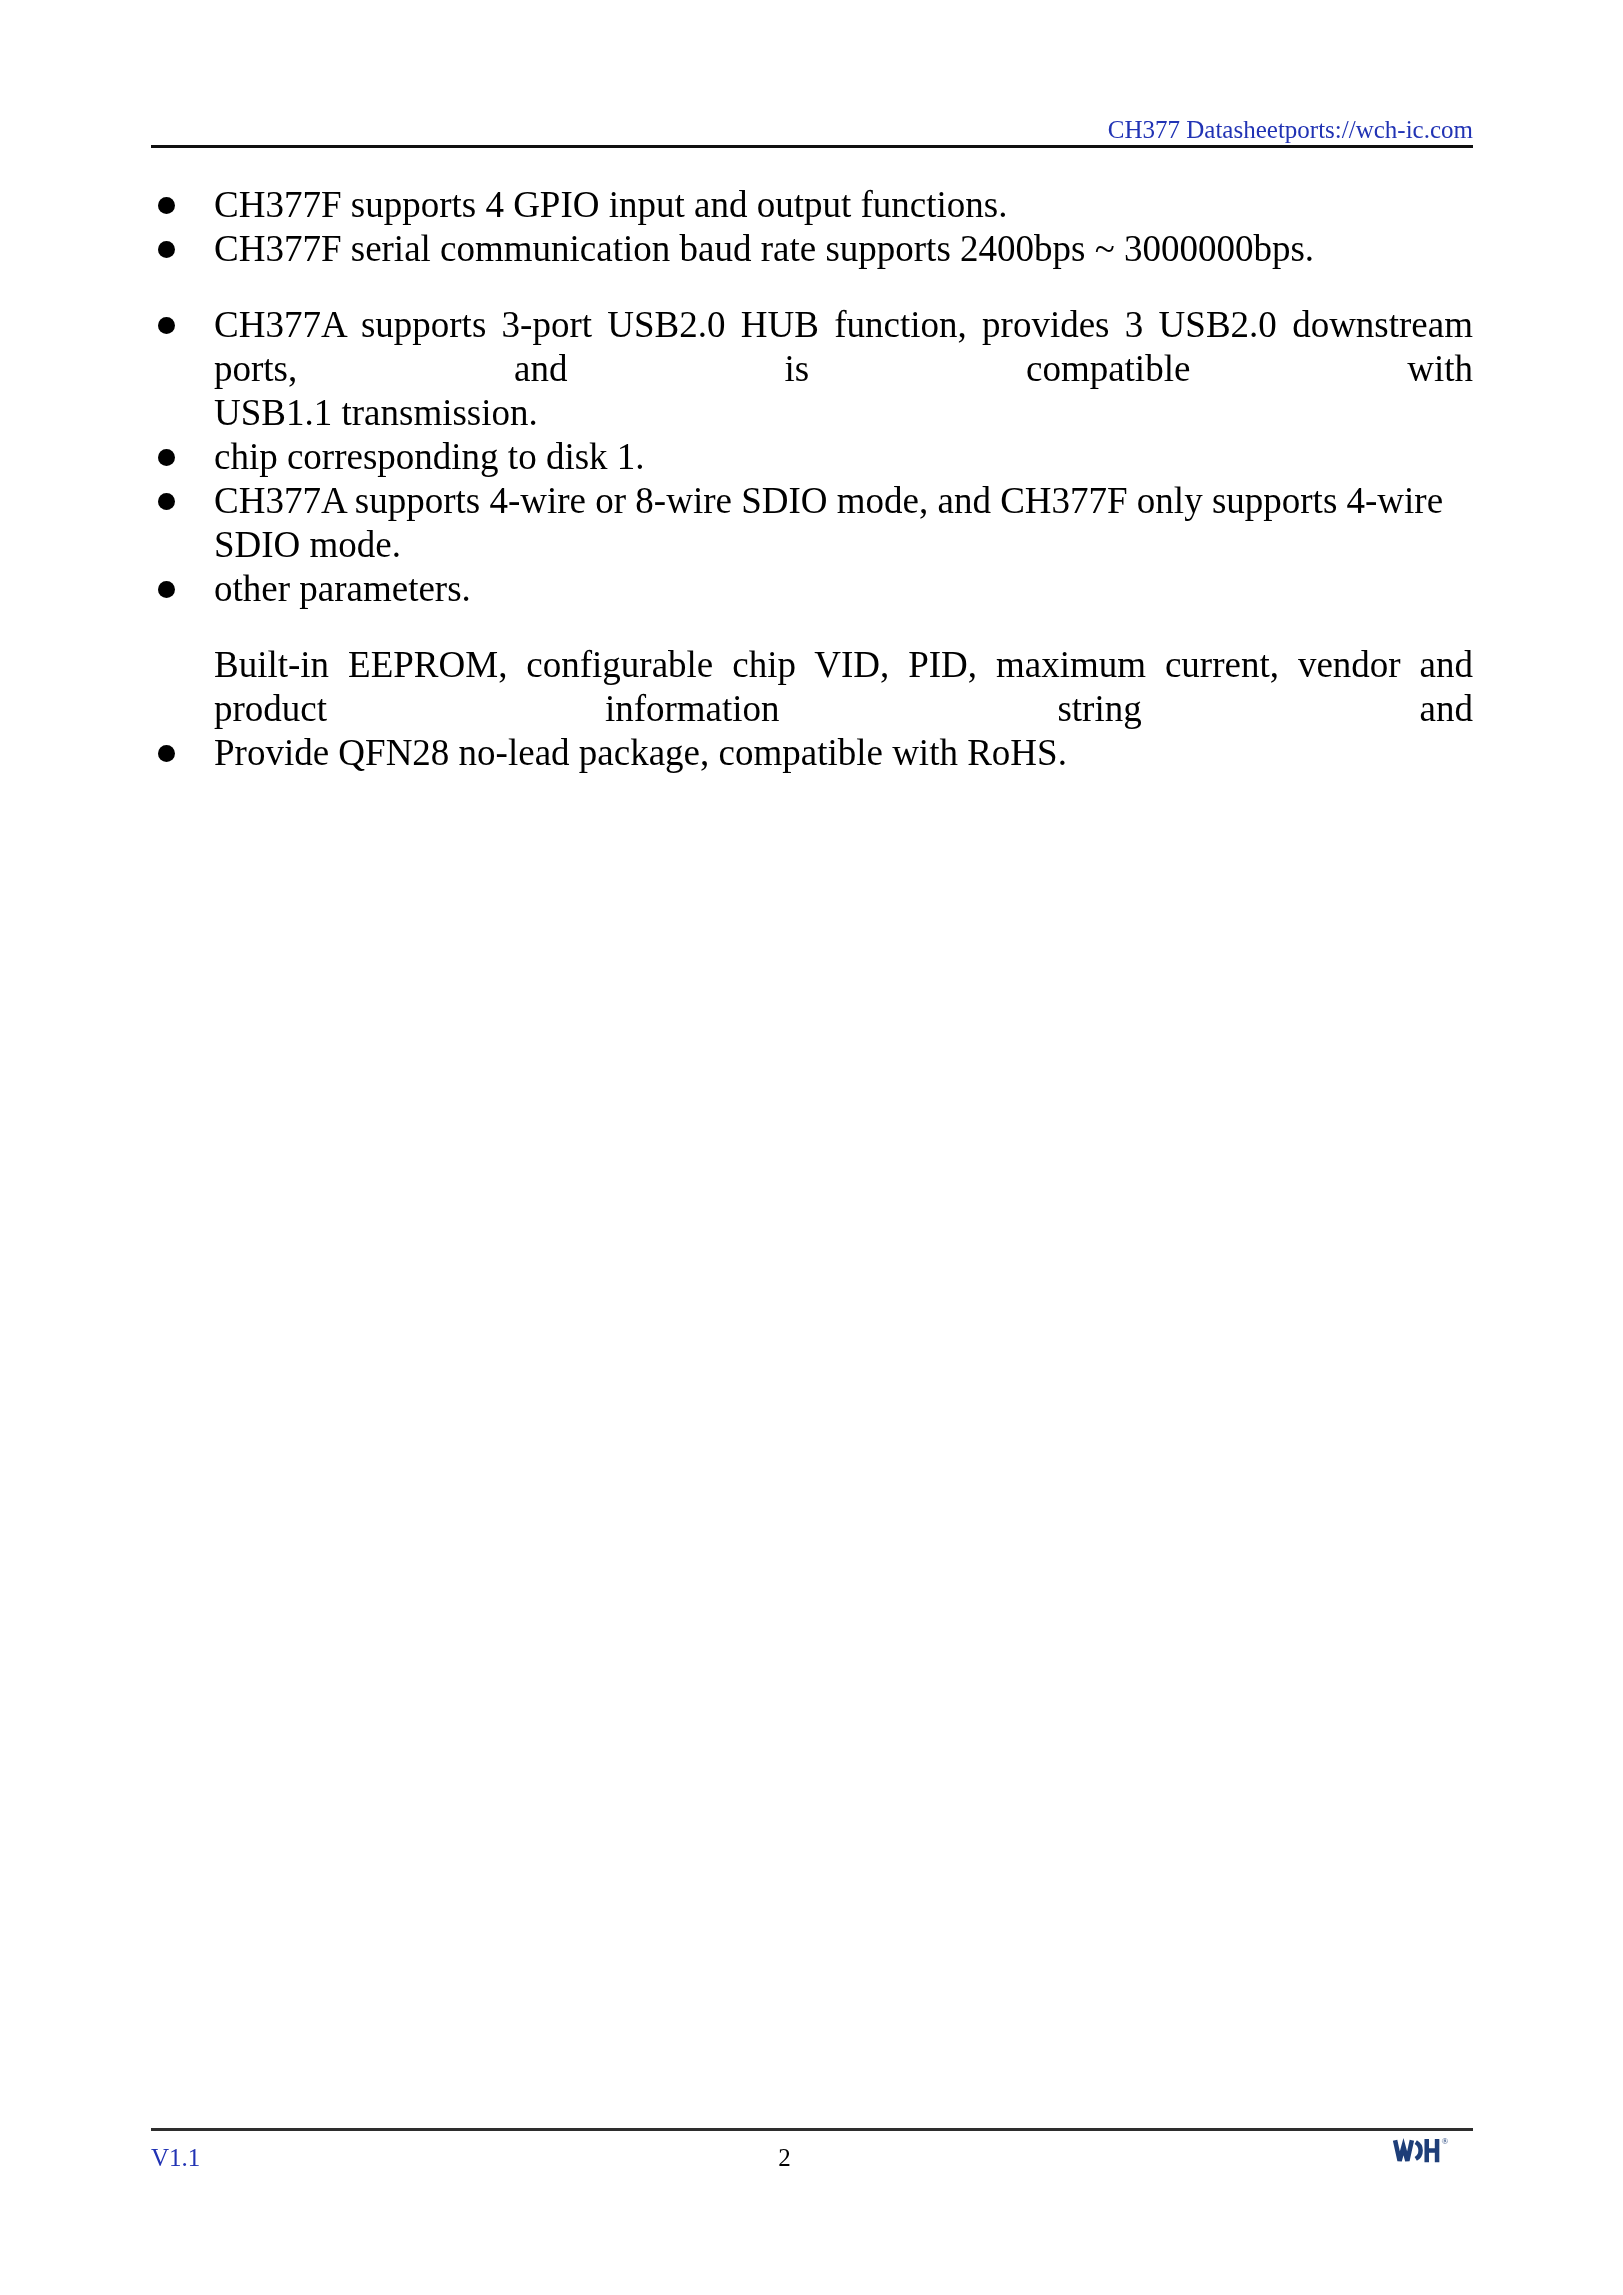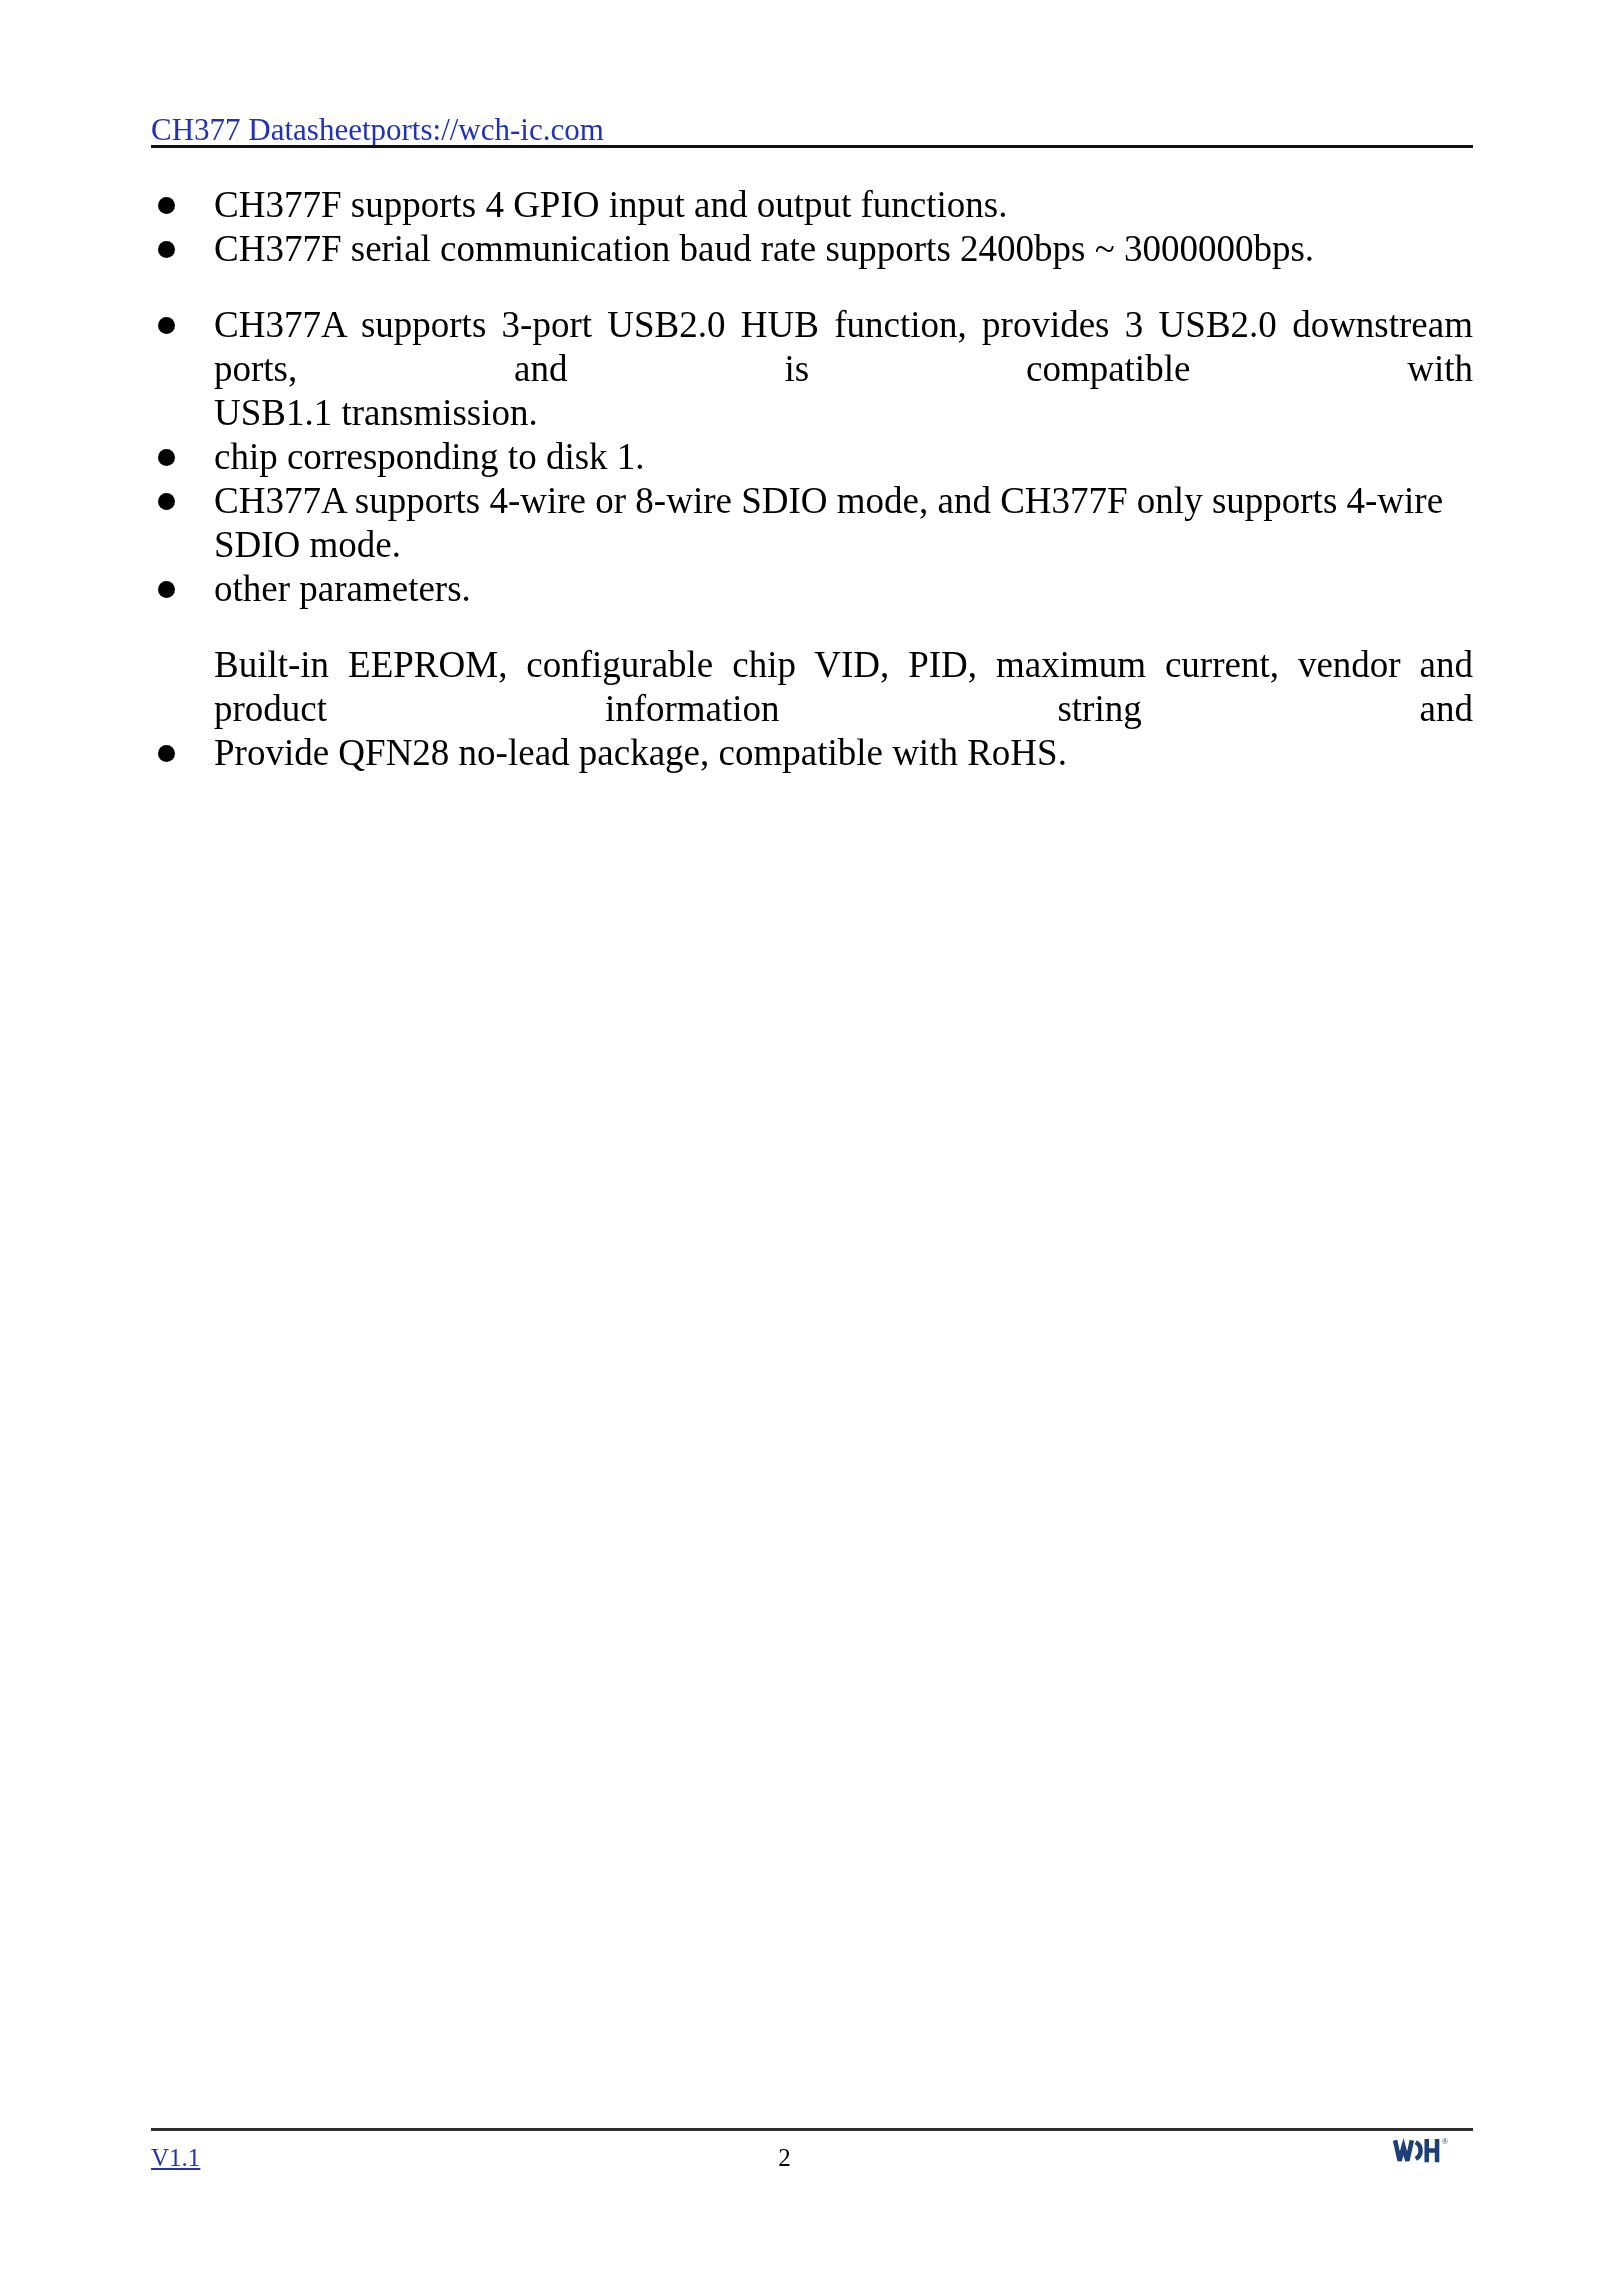--- a/index.html
+++ b/index.html
@@ -15,23 +15,23 @@
     color: #000000;
   }
 
   
   .header {
     position: absolute;
     left: 151px;
     top: 116px;
     width: 1322px;
     display: flex;
-    justify-content: flex-start;
+    justify-content: flex-end;
     align-items: baseline;
-    font-size: 31px;
+    font-size: 25px;
     line-height: 27.5px;
   }
   .header .title,
   .header .url {
     color: #2133b4;
     text-decoration: none;
     white-space: nowrap;
   }
   .rule-header {
     position: absolute;
@@ -89,21 +89,20 @@
     width: 1322px;
     height: 2.6px;
     background: #2e2e2e;
   }
   .version {
     position: absolute;
     left: 151px;
     top: 2144px;
     font-size: 25px;
     color: #2133b4;
-    text-decoration: underline;
   }
   .pagenum {
     position: absolute;
     left: 151px;
     top: 2144px;
     width: 1267px;
     text-align: center;
     font-size: 25px;
     color: #000000;
   }

